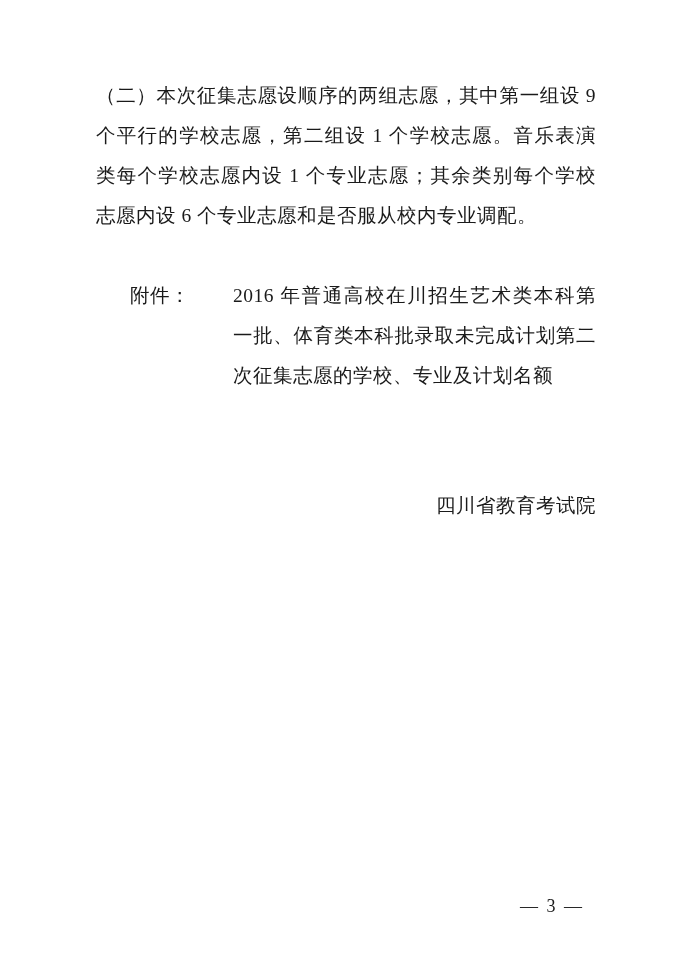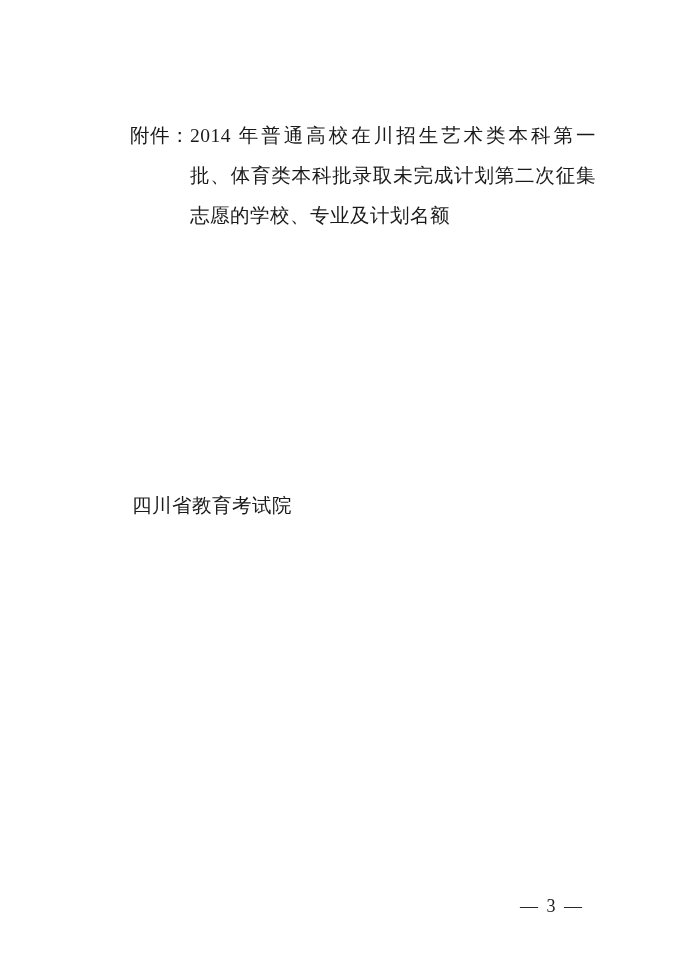--- a/index.html
+++ b/index.html
@@ -40,37 +40,38 @@
   .para-indent {
     text-indent: 0;
   }
   .attachment-block {
     margin-top: 40px;
     display: flex;
     align-items: flex-start;
     font-size: 19.5px;
     line-height: 40px;
     letter-spacing: 0.5px;
+    gap: 43px;
   }
   .attachment-label {
     flex: 0 0 auto;
     padding-left: 34px;
     white-space: nowrap;
   }
   .attachment-text {
     flex: 1 1 auto;
     text-align: justify;
     text-justify: inter-ideograph;
   }
   .signature {
     position: absolute;
     left: 0;
     top: 410px;
     width: 500px;
-    text-align: left;
+    text-align: right;
     font-size: 19.5px;
     line-height: 40px;
     letter-spacing: 0.5px;
   }
   .sig-line {
     display: block;
     padding-left: 36px;
   }
   .page-number {
     position: absolute;
@@ -81,24 +82,25 @@
     color: #1a1a1a;
   }
 </style>
 </head>
 <body>
 
 <div class="page">
 
   <div class="content">
 
+    <p class="para para-indent">（二）本次征集志愿设顺序的两组志愿，其中第一组设 9 个平行的学校志愿，第二组设 1 个学校志愿。音乐表演类每个学校志愿内设 1 个专业志愿；其余类别每个学校志愿内设 6 个专业志愿和是否服从校内专业调配。</p>
 
     <div class="attachment-block">
       <span class="attachment-label">附件：</span>
-      <span class="attachment-text">2014 年普通高校在川招生艺术类本科第一批、体育类本科批录取未完成计划第二次征集志愿的学校、专业及计划名额</span>
+      <span class="attachment-text">2016 年普通高校在川招生艺术类本科第一批、体育类本科批录取未完成计划第二次征集志愿的学校、专业及计划名额</span>
     </div>
 
     <div class="signature">
       <span class="sig-line">四川省教育考试院</span>
     </div>
 
   </div>
 
   <div class="page-number">— 3 —</div>
 

